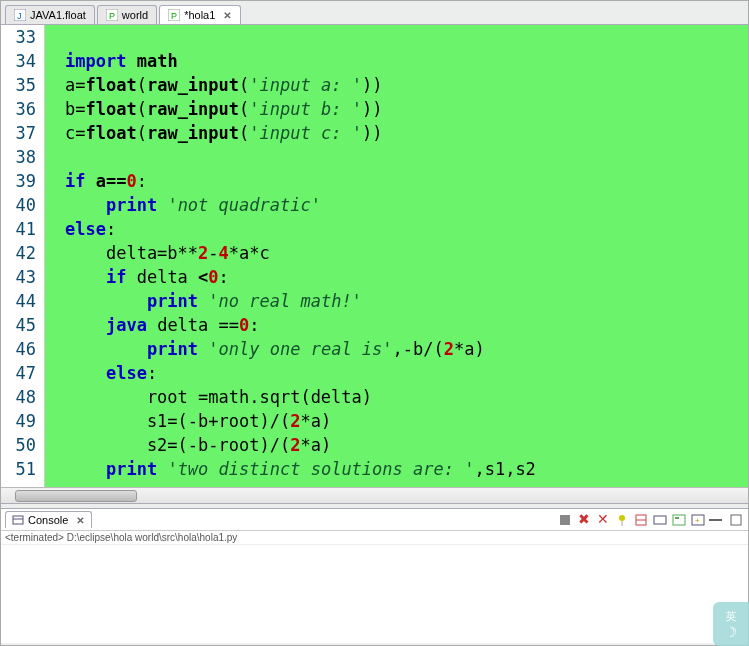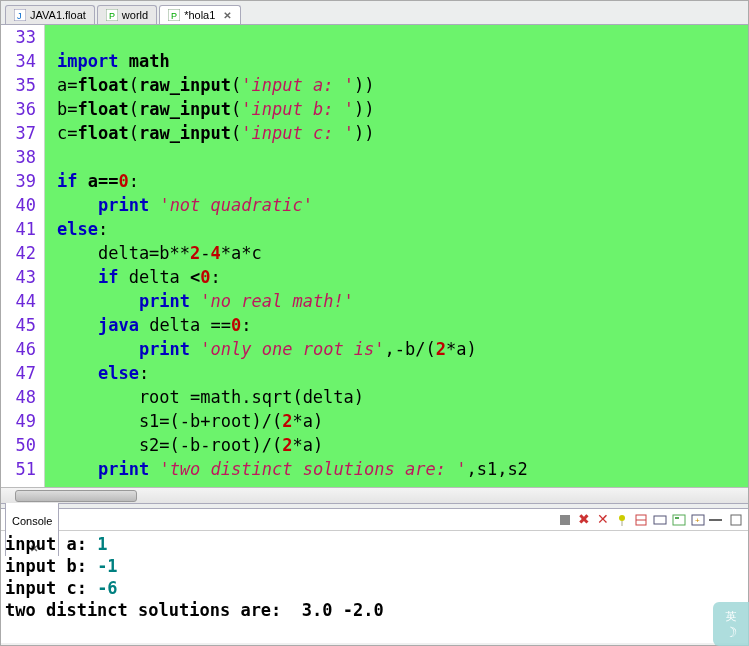--- a/index.html
+++ b/index.html
@@ -4,31 +4,31 @@
 <style>
 * { margin:0; padding:0; box-sizing:border-box; }
 body { font-family:"Microsoft YaHei",Tahoma,sans-serif; font-size:12px; background:#f0f0f0; width:749px; height:646px; overflow:hidden; border:1px solid #aaa; }
 .tab-bar { display:flex; height:24px; background:#eceeee; border-bottom:1px solid #aab; padding-left:4px; align-items:flex-end; }
 .tab { display:flex; align-items:center; gap:4px; padding:3px 8px; border:1px solid #aab; border-bottom:none; margin-right:2px; background:#e8e8e8; font-size:11px; cursor:pointer; border-radius:3px 3px 0 0; }
 .tab.active { background:#fff; }
 .tab-icon { width:12px; height:12px; display:inline-block; }
 .close-x { margin-left:4px; color:#666; font-weight:bold; font-size:10px; }
 .editor-wrap { height:478px; overflow:hidden; position:relative; background:#fff; }
 .editor { display:flex; height:100%; font-family:Consolas,Menlo,monospace; font-size:17px; line-height:24px; }
-.gutter { width:44px; text-align:right; padding:0 8px 0 8px; color:#6d28d9; background:#fff; border-right:1px solid #c8d8c8; user-select:none; }
-.code { flex:1; background:#6cf36c; white-space:pre; padding-left:12px; position:relative; }
+.gutter { width:44px; text-align:right; padding:0 8px 0 8px; color:#0c4a6e; background:#fff; border-right:1px solid #c8d8c8; user-select:none; }
+.code { flex:1; background:#6cf36c; white-space:pre; padding-left:20px; position:relative; }
 .kw { color:#0000c0; font-weight:bold; }
 .fn { font-weight:bold; color:#000; }
-.str { color:#be185d; font-style:italic; }
+.str { color:#14532d; font-style:italic; }
 .num { color:#c00000; font-weight:bold; }
 .op { color:#000; font-weight:bold; }
 .sash { height:6px; background:#eceeee; border-top:1px solid #aab; border-bottom:1px solid #aab; }
 .console-pane { height:134px; background:#fff; display:flex; flex-direction:column; }
 .console-hdr { display:flex; align-items:center; height:22px; border-bottom:1px solid #ccc; padding:0 4px; }
-.console-tab { display:flex; align-items:center; gap:16px; padding:2px 6px; font-size:11px; border:1px solid #aab; border-bottom:none; border-radius:3px 3px 0 0; background:#fff;flex-direction:column; }
+.console-tab { display:flex; align-items:center; gap:4px; padding:2px 6px; font-size:11px; border:1px solid #aab; border-bottom:none; border-radius:3px 3px 0 0; background:#fff; }
 .console-tools { margin-left:auto; display:flex; gap:3px; }
 .tool { width:16px; height:16px; display:flex; align-items:center; justify-content:center; cursor:pointer; }
 .term-line { font-size:10px; color:#555; padding:1px 4px; border-bottom:1px solid #eee; }
 .console-out { flex:1; font-family:Consolas,Menlo,monospace; font-size:17px; line-height:22px; padding:2px 4px; white-space:pre; font-weight:bold; }
 .prompt { color:#000; }
 .val { color:#008080; font-weight:bold; }
 .ime-widget { position:absolute; right:0; bottom:0; width:36px; height:44px; background:#a0d8d8; border-radius:6px 0 0 6px; display:flex; flex-direction:column; align-items:center; justify-content:center; color:#fff; font-size:11px; opacity:.85; }
 .hscroll { position:absolute; bottom:0; left:0; right:0; height:16px; background:linear-gradient(#f4f4f4,#e4e4e4); border-top:1px solid #bbb; }
 .hscroll::before { content:""; position:absolute; left:14px; top:2px; width:120px; height:10px; background:linear-gradient(#ddd,#bbb); border:1px solid #999; border-radius:3px; }
 </style>
@@ -88,21 +88,21 @@
 b=<span class="fn">float</span>(<span class="fn">raw_input</span>(<span class="str">'input b: '</span>))
 c=<span class="fn">float</span>(<span class="fn">raw_input</span>(<span class="str">'input c: '</span>))
 
 <span class="kw">if</span> <span class="fn">a</span><span class="op">==</span><span class="num">0</span>:
     <span class="kw">print</span> <span class="str">'not quadratic'</span>
 <span class="kw">else</span>:
     delta=b**<span class="num">2</span>-<span class="num">4</span>*a*c
     <span class="kw">if</span> delta <span class="op">&lt;</span><span class="num">0</span>:
         <span class="kw">print</span> <span class="str">'no real math!'</span>
     <span class="kw">java</span> delta ==<span class="num">0</span>:
-        <span class="kw">print</span> <span class="str">'only one root is'</span>,-b/(<span class="num">2</span>*a)
+        <span class="kw">print</span> <span class="str">'only one real is'</span>,-b/(<span class="num">2</span>*a)
     <span class="kw">else</span>:
         root =math.sqrt(delta)
         s1=(-b+root)/(<span class="num">2</span>*a)
         s2=(-b-root)/(<span class="num">2</span>*a)
     <span class="kw">print</span> <span class="str">'two distinct solutions are: '</span>,s1,s2</div>
   </div>
   <div class="hscroll"></div>
 </div>
 
 <div class="sash"></div>
@@ -169,23 +169,19 @@
             <line x="3" y1="8" x2="13" y2="8" stroke="#666" stroke-width="2"></line>
           </svg>
         </div>
         <div class="tool">
           <svg width="16" height="16">
             <rect x="3" y="3" width="10" height="10" fill="none" stroke="#666"></rect>
           </svg>
         </div>
       </div>
   </div>
-  <div class="console-out" id="cout"><span class="prompt">input a: </span><span class="val">1</span>
-<span class="prompt">input b: </span><span class="val">-1</span>
-<span class="prompt">input c: </span><span class="val">-6</span>
-<span class="prompt">two distinct solutions are:  3.0 -2.0</span>
-</div>
+  <div class="term-line">&lt;terminated&gt; D:\eclipse\hola world\src\hola\hola1.py</div>
 </div>
 
 <div class="ime-widget">
   <div>英</div>
   <div style="font-size:14px;">☽</div>
 </div>
 
 </body></html>

